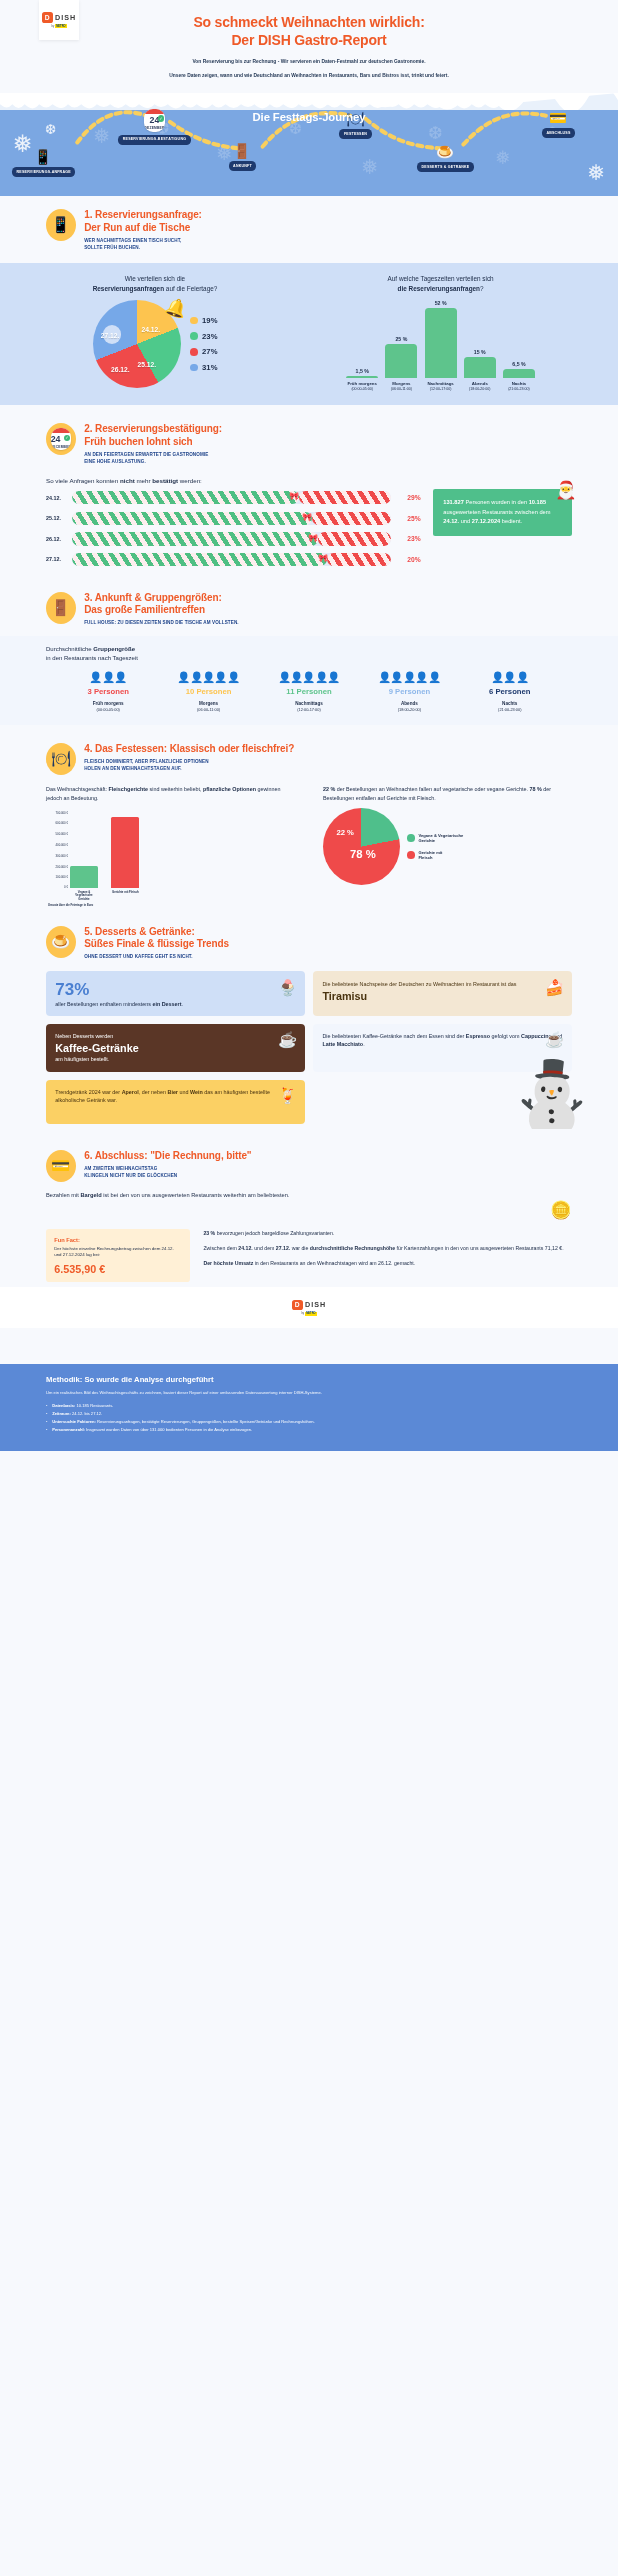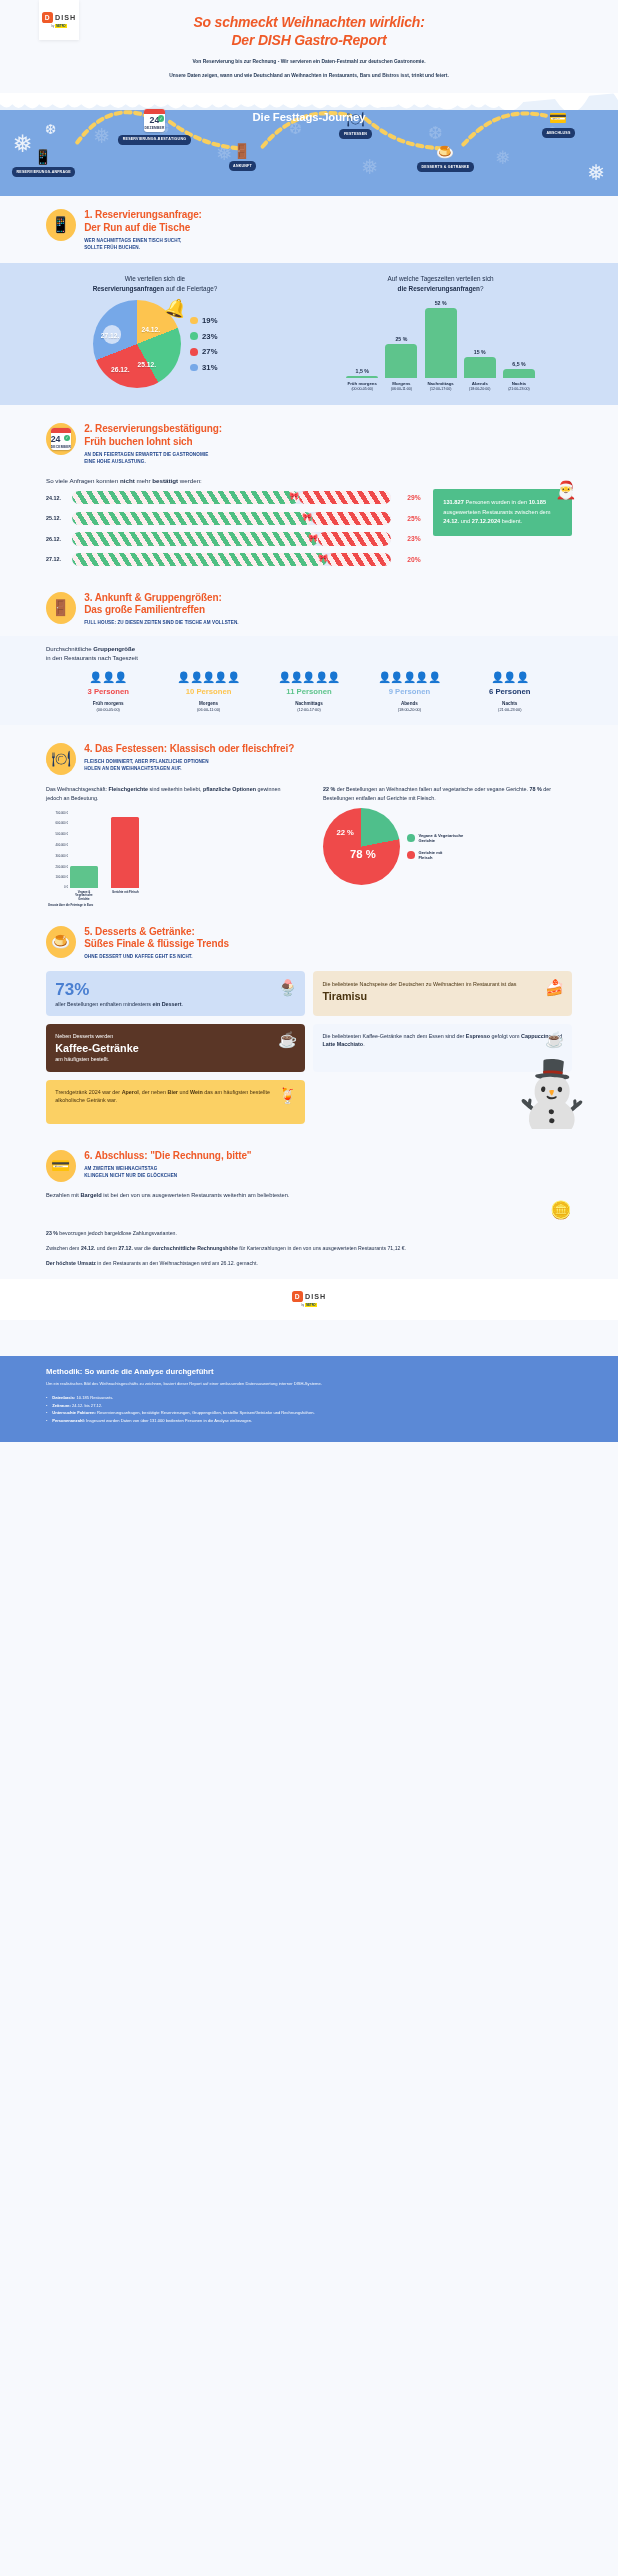--- a/index.html
+++ b/index.html
@@ -24,21 +24,21 @@
   .logo-mark {
     width: 10.8px; height: 10.8px; background: #ef5a28; border-radius: 2.6px;
     color: #fff; font-weight: bold; font-size: 6.7px;
     display: flex; align-items: center; justify-content: center;
   }
   .logo-text { font-size: 7.2px; font-weight: bold; letter-spacing: 1px; color: #3b3b3b; }
   .logo-sub { font-size: 2.6px; margin-top: 1.5px; display: flex; align-items: center; gap: 1px; color:#555;}
   .logo-metro { background:#ffdd00; color:#003a70; font-weight:bold; font-size:2.6px; padding:0.5px 1px; }
   .head-title {
     text-align: center; color: #ef5a28; font-size: 14px; line-height: 1.25;
-    font-weight: bold; letter-spacing: -0.2px; padding: 5.2px 93px 0; font-style: italic;
+    font-weight: bold; letter-spacing: -0.2px; padding: 5.2px 93px 0;
   }
   .head-sub {
     text-align: center; color: #263a57; font-size: 4.9px; font-weight: bold;
     line-height: 1.6; margin-top: 8.2px; padding: 0 170px;
   }
   .head-sub2 {
     text-align: center; color: #263a57; font-size: 4.9px; font-weight: bold;
     line-height: 1.6; margin-top: 6.2px; padding: 0 155px;
   }
 
@@ -54,21 +54,21 @@
   .flake.big { opacity:.85; }
   .journey-steps { position: relative; height: 72px; z-index: 3; }
   .jstep { position: absolute; text-align: center; width: 77px; }
   .jicon { font-size: 14.4px; line-height: 1; height: 20.6px; display:flex; align-items:flex-end; justify-content:center;}
   .jpill {
     display: inline-block; background: #1e3a6e; color: #fff;
     font-size: 3.6px; font-weight: bold; letter-spacing: 0.2px;
     padding: 2.6px 4.6px; border-radius: 4.6px; line-height: 1.35; margin-top: 2.6px;
   }
   .cal-ico {
-    width: 21.6px; height: 23px; background:#fff; border-radius:3px; overflow:hidden;
+    width: 21.6px; height: 23px; background:#fff; border-radius:9px; overflow:hidden;
     box-shadow:0 0.5px 1.5px rgba(0,0,0,.2); margin:0 auto; position:relative;
   }
   .cal-top { height:4.6px; background:#e8473f; }
   .cal-day { font-size:8.8px; font-weight:bold; color:#2b3a5c; line-height:1; margin-top:2.1px; }
   .cal-mon { font-size:3.3px; font-weight:bold; color:#2b3a5c; margin-top:1.5px; letter-spacing:0.2px;}
   .cal-check {
     position:absolute; right:1px; top:6.2px; width:6.7px; height:6.7px; border-radius:50%;
     background:#3cb878; color:#fff; font-size:4.1px; display:flex; align-items:center; justify-content:center;
   }
   .dots { position:absolute; inset:0; z-index:1; }
@@ -680,20 +680,25 @@
       </div>
     </div>
 
     <div class="s6-body">
       <div class="s6-lead" style="max-width:289px;">
         <span>Bezahlen mit </span><b>Bargeld</b><span> ist bei den von uns ausgewerteten Restaurants weiterhin am beliebtesten.</span>
       </div>
       <div class="coins">🪙</div>
 
       <div class="s6-cols">
+        <div class="factbox">
+          <div class="fact-t">Fun Fact:</div>
+          <div class="fact-s">Der höchste einzelne Rechnungsbetrag zwischen dem 24.12. und 27.12.2024 lag bei:</div>
+          <div class="fact-v">6.535,90 €</div>
+        </div>
         <div class="s6-right">
           <p><b>23 %</b><span> bevorzugen jedoch bargeldlose Zahlungsvarianten.</span></p>
           <p><span>Zwischen dem </span><b>24.12.</b><span> und dem </span><b>27.12.</b><span> war die </span><b>durchschnittliche Rechnungshöhe</b><span> für Kartenzahlungen in den von uns ausgewerteten Restaurants 71,12 €.</span></p>
           <p><b>Der höchste Umsatz</b><span> in den Restaurants an den Weihnachtstagen wird am 26.12. gemacht.</span></p>
         </div>
       </div>
     </div>
   </div>
 
   <div class="foot-logo">

